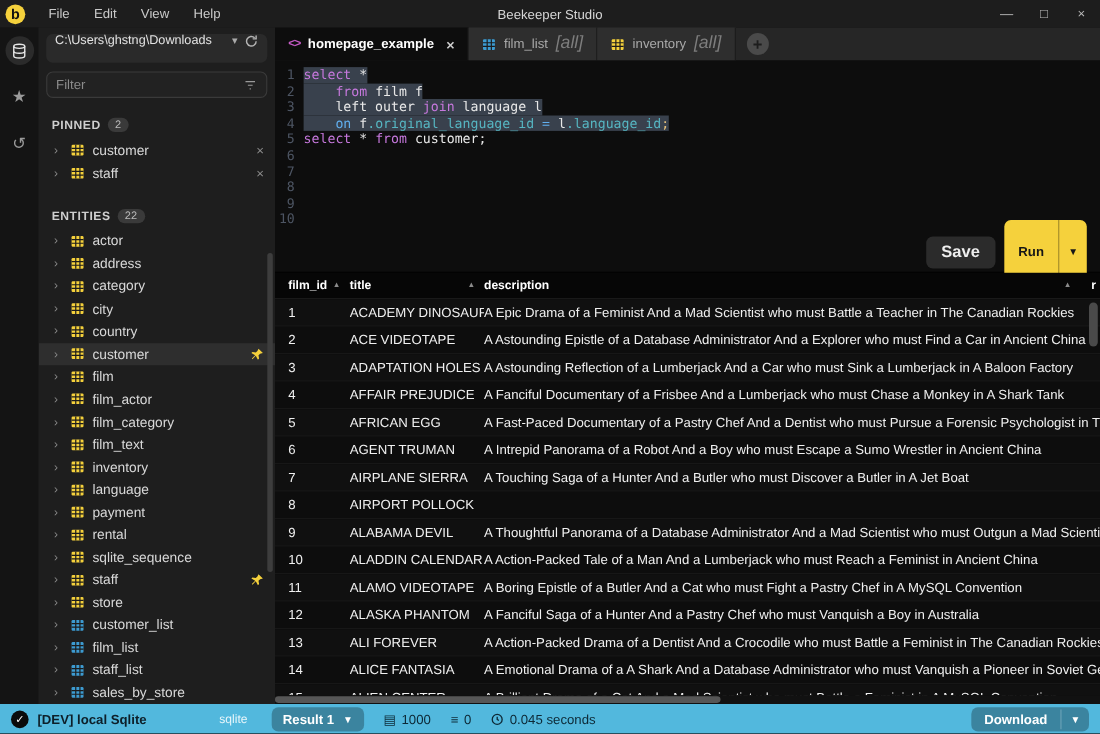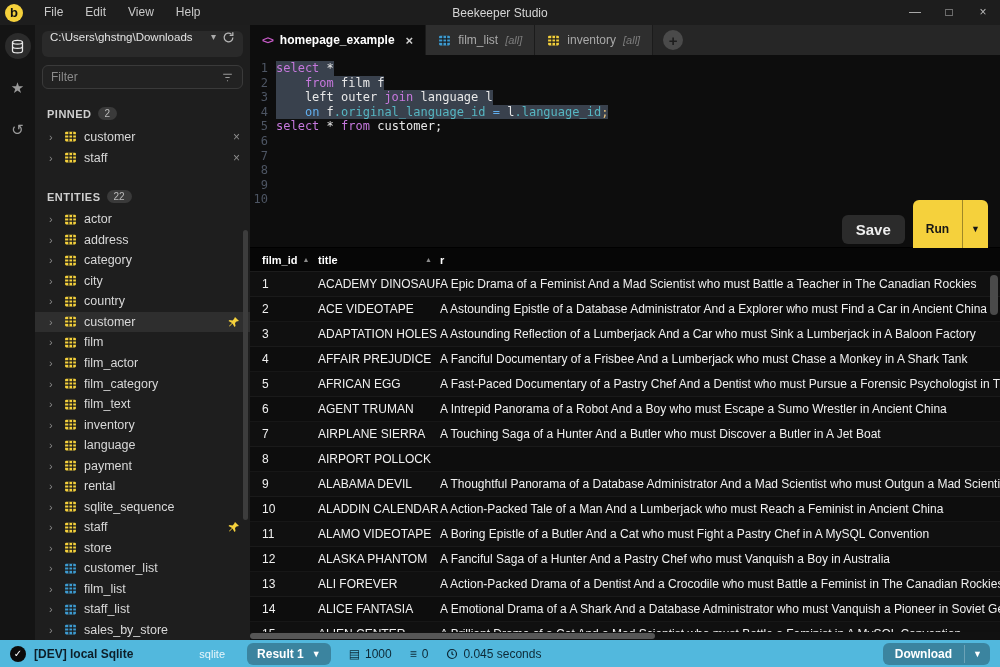--- a/index.html
+++ b/index.html
@@ -43,21 +43,21 @@
   .tree-label{flex:1;white-space:nowrap;overflow:hidden;}
   .row-x{color:#8e8e8e;font-size:12px;}
   .pin-ico{display:block;}
   .side-scroll{position:absolute;right:2px;top:205px;width:5px;height:290px;background:#3d3d3d;border-radius:3px;}
   
   .main{flex:1;display:flex;flex-direction:column;min-width:0;background:#0d0d0d;}
   .tabbar{height:30px;background:#262626;display:flex;align-items:flex-end;flex:0 0 auto;}
   .tab{height:30px;display:flex;align-items:center;gap:7px;padding:0 12px;font-size:12px;color:#a9a9a9;background:#2e2e2e;border-right:1px solid #1b1b1b;}
   .tab.active{background:#0d0d0d;color:#fff;font-weight:bold;}
   .tab .code-ico{color:#c75bc7;font-size:11px;font-weight:bold;letter-spacing:-1px;}
-  .tab .suffix{font-style:italic;color:#7d7d7d;font-size:11px;}
+  .tab .suffix{font-style:italic;color:#7d7d7d;font-size:16px;}
   .tab-close{color:#cfcfcf;font-size:13px;margin-left:4px;}
   .tab-add{width:20px;height:20px;border-radius:50%;background:#4a4a4a;color:#1d1d1d;font-size:15px;font-weight:bold;
     display:flex;align-items:center;justify-content:center;margin:0 0 5px 10px;}
   
   .editor{height:193px;display:flex;flex-direction:column;background:#0d0d0d;flex:0 0 auto;border-bottom:1px solid #000;}
   .code{flex:1;padding-top:6px;font-family:"DejaVu Sans Mono",monospace;font-size:12px;line-height:14.6px;overflow:hidden;}
   .cline{display:flex;}
   .gutter{width:26px;text-align:right;padding-right:8px;color:#4d5563;flex:0 0 auto;}
   .ltext{white-space:pre;}
   .cline.sel .ltext{background:#39414d;}
@@ -451,20 +451,24 @@
       <div class="grid">
         <div class="grid-header">
           <div class="col1">
             <span>film_id</span>
             <span class="sort">▲</span>
           </div>
           <div class="col2">
             <span>title</span>
             <span class="sort">▲</span>
           </div>
+          <div class="col3">
+            <span>description</span>
+            <span class="sort" style="margin-right:14px;">▲</span>
+          </div>
           <div class="col-stub">r</div>
         </div>
         <div class="grid-body" id="grid-body">
             <div class="grow">
               <div class="c1">1</div>
               <div class="c2">ACADEMY DINOSAUR</div>
               <div class="c3">A Epic Drama of a Feminist And a Mad Scientist who must Battle a Teacher in The Canadian Rockies</div>
             </div>
             <div class="grow">
               <div class="c1">2</div>

